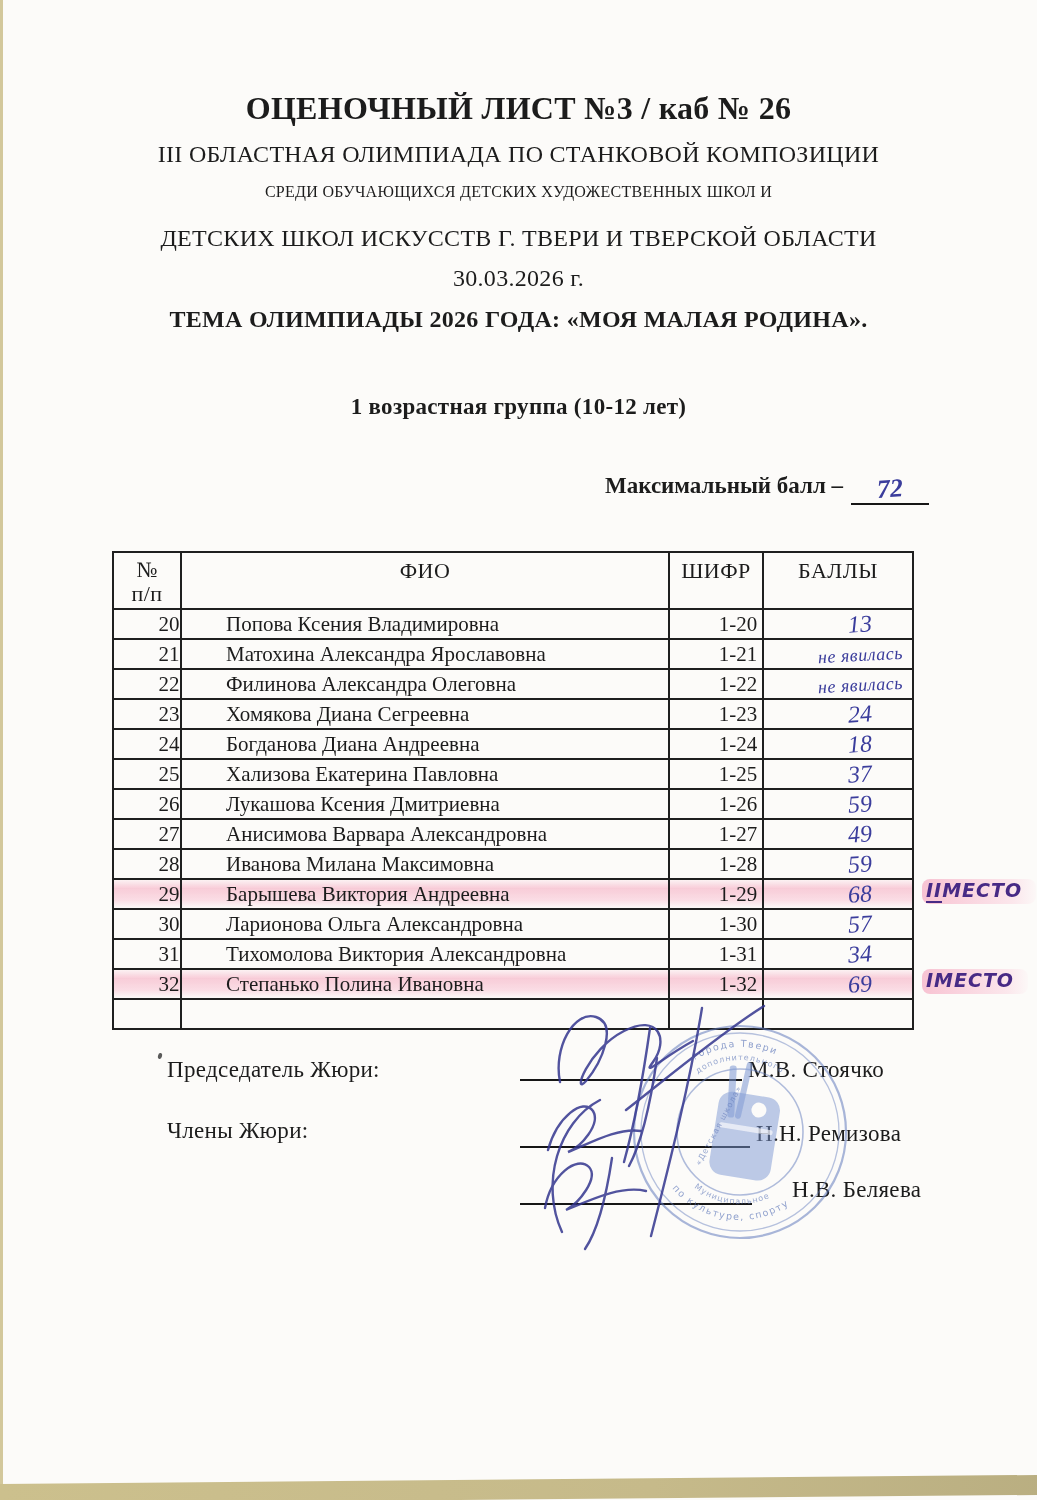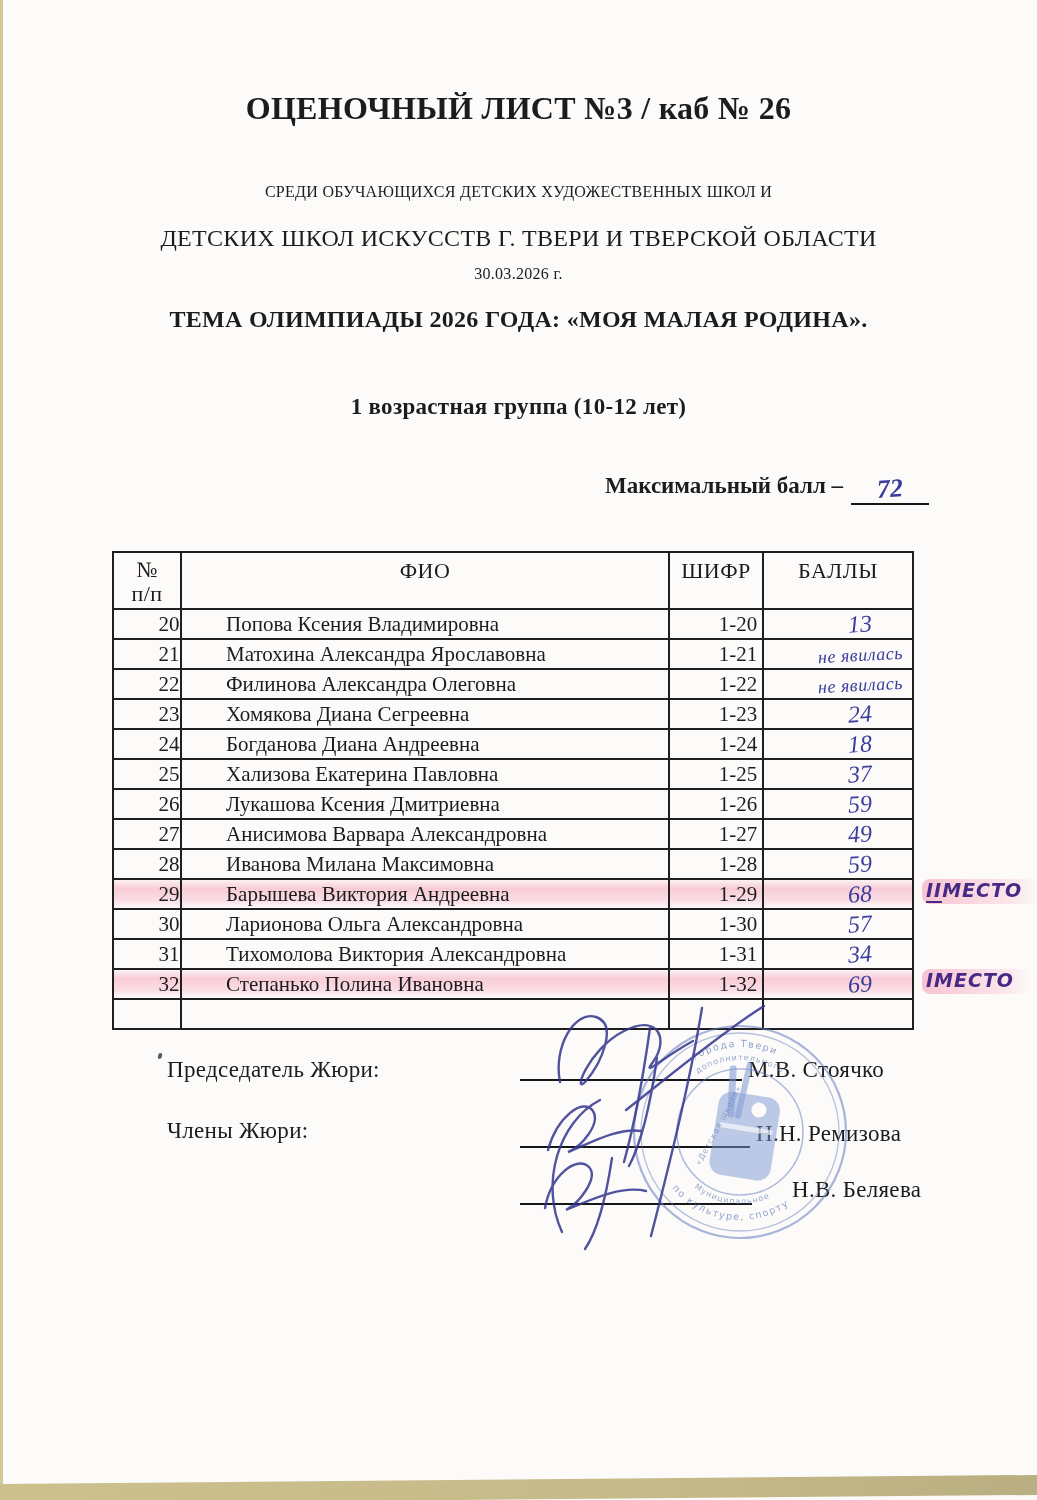--- a/index.html
+++ b/index.html
@@ -13,21 +13,21 @@
   .edge-left{position:absolute;left:0;top:0;width:3px;height:100%;background:#d3c89c;}
   .desk-strip{position:absolute;left:0;bottom:-4px;width:105%;height:20px;background:linear-gradient(90deg,#ccc08d,#c6ba8a 60%,#b8ad80);transform:rotate(-0.5deg);transform-origin:left bottom;}
   .stray-dot{position:absolute;left:158px;top:1053px;width:4px;height:6px;background:#5a5a5a;border-radius:50%;transform:rotate(15deg);}
 
   
   .hdr{position:absolute;left:0;width:1037px;text-align:center;letter-spacing:.3px;}
   #title{top:90px;font-size:32px;font-weight:700;}
   #sub1{top:141px;font-size:24px;}
   #sub2{top:183px;font-size:16px;}
   #sub3{top:225px;font-size:24px;text-align:center;}
-  #date{top:265px;font-size:16px;}
+  #date{top:265px;font-size:24px;}
   #theme{top:306px;font-size:24px;font-weight:700;}
   #age{top:394px;font-size:23px;font-weight:700;}
 
   
   #maxscore{position:absolute;left:605px;top:473px;font-size:23px;font-weight:700;white-space:nowrap;}
   .inkline{display:inline-block;width:78px;margin-left:8px;border-bottom:2px solid #161616;text-align:center;vertical-align:-4px;}
   .ink{
     font-family:"Liberation Serif","DejaVu Serif",serif;font-style:italic;
     color:#3b3d9c;display:inline-block;transform:rotate(-4deg);
   }
@@ -81,20 +81,21 @@
 </style>
 </head>
 <body>
 
 <div id="frame">
 
   <div class="edge-left"></div>
   <div class="stray-dot"></div>
 
   <div id="title" class="hdr">ОЦЕНОЧНЫЙ ЛИСТ №3 / каб № 26</div>
+  <div id="sub1" class="hdr">III ОБЛАСТНАЯ ОЛИМПИАДА ПО СТАНКОВОЙ КОМПОЗИЦИИ</div>
   <div id="sub2" class="hdr">СРЕДИ ОБУЧАЮЩИХСЯ ДЕТСКИХ ХУДОЖЕСТВЕННЫХ ШКОЛ И</div>
   <div id="sub3" class="hdr">ДЕТСКИХ ШКОЛ ИСКУССТВ Г. ТВЕРИ И ТВЕРСКОЙ ОБЛАСТИ</div>
   <div id="date" class="hdr">30.03.2026 г.</div>
   <div id="theme" class="hdr">ТЕМА ОЛИМПИАДЫ 2026 ГОДА: «МОЯ МАЛАЯ РОДИНА».</div>
   <div id="age" class="hdr">1 возрастная группа (10-12 лет)</div>
 
   <div id="maxscore">
     <span>Максимальный балл –</span><span class="inkline"><span class="ink">72</span></span>
   </div>
 

